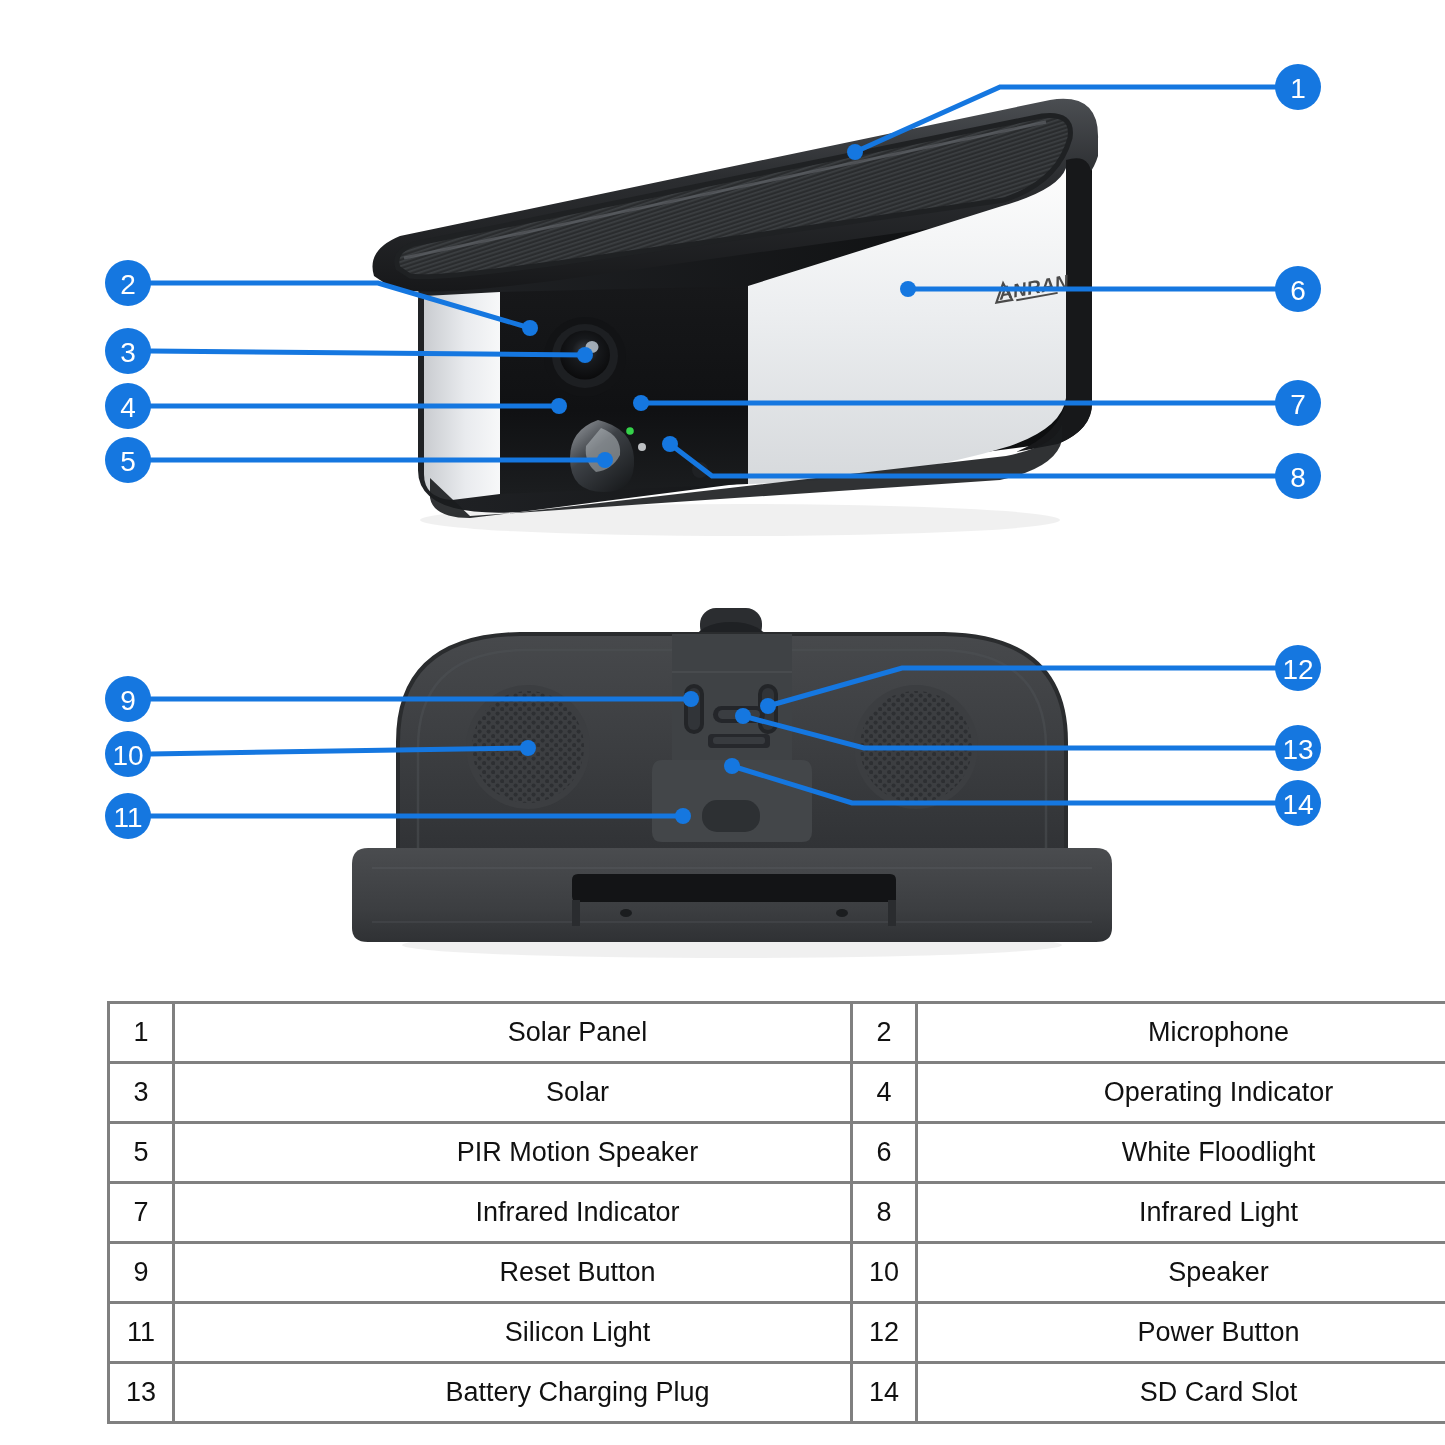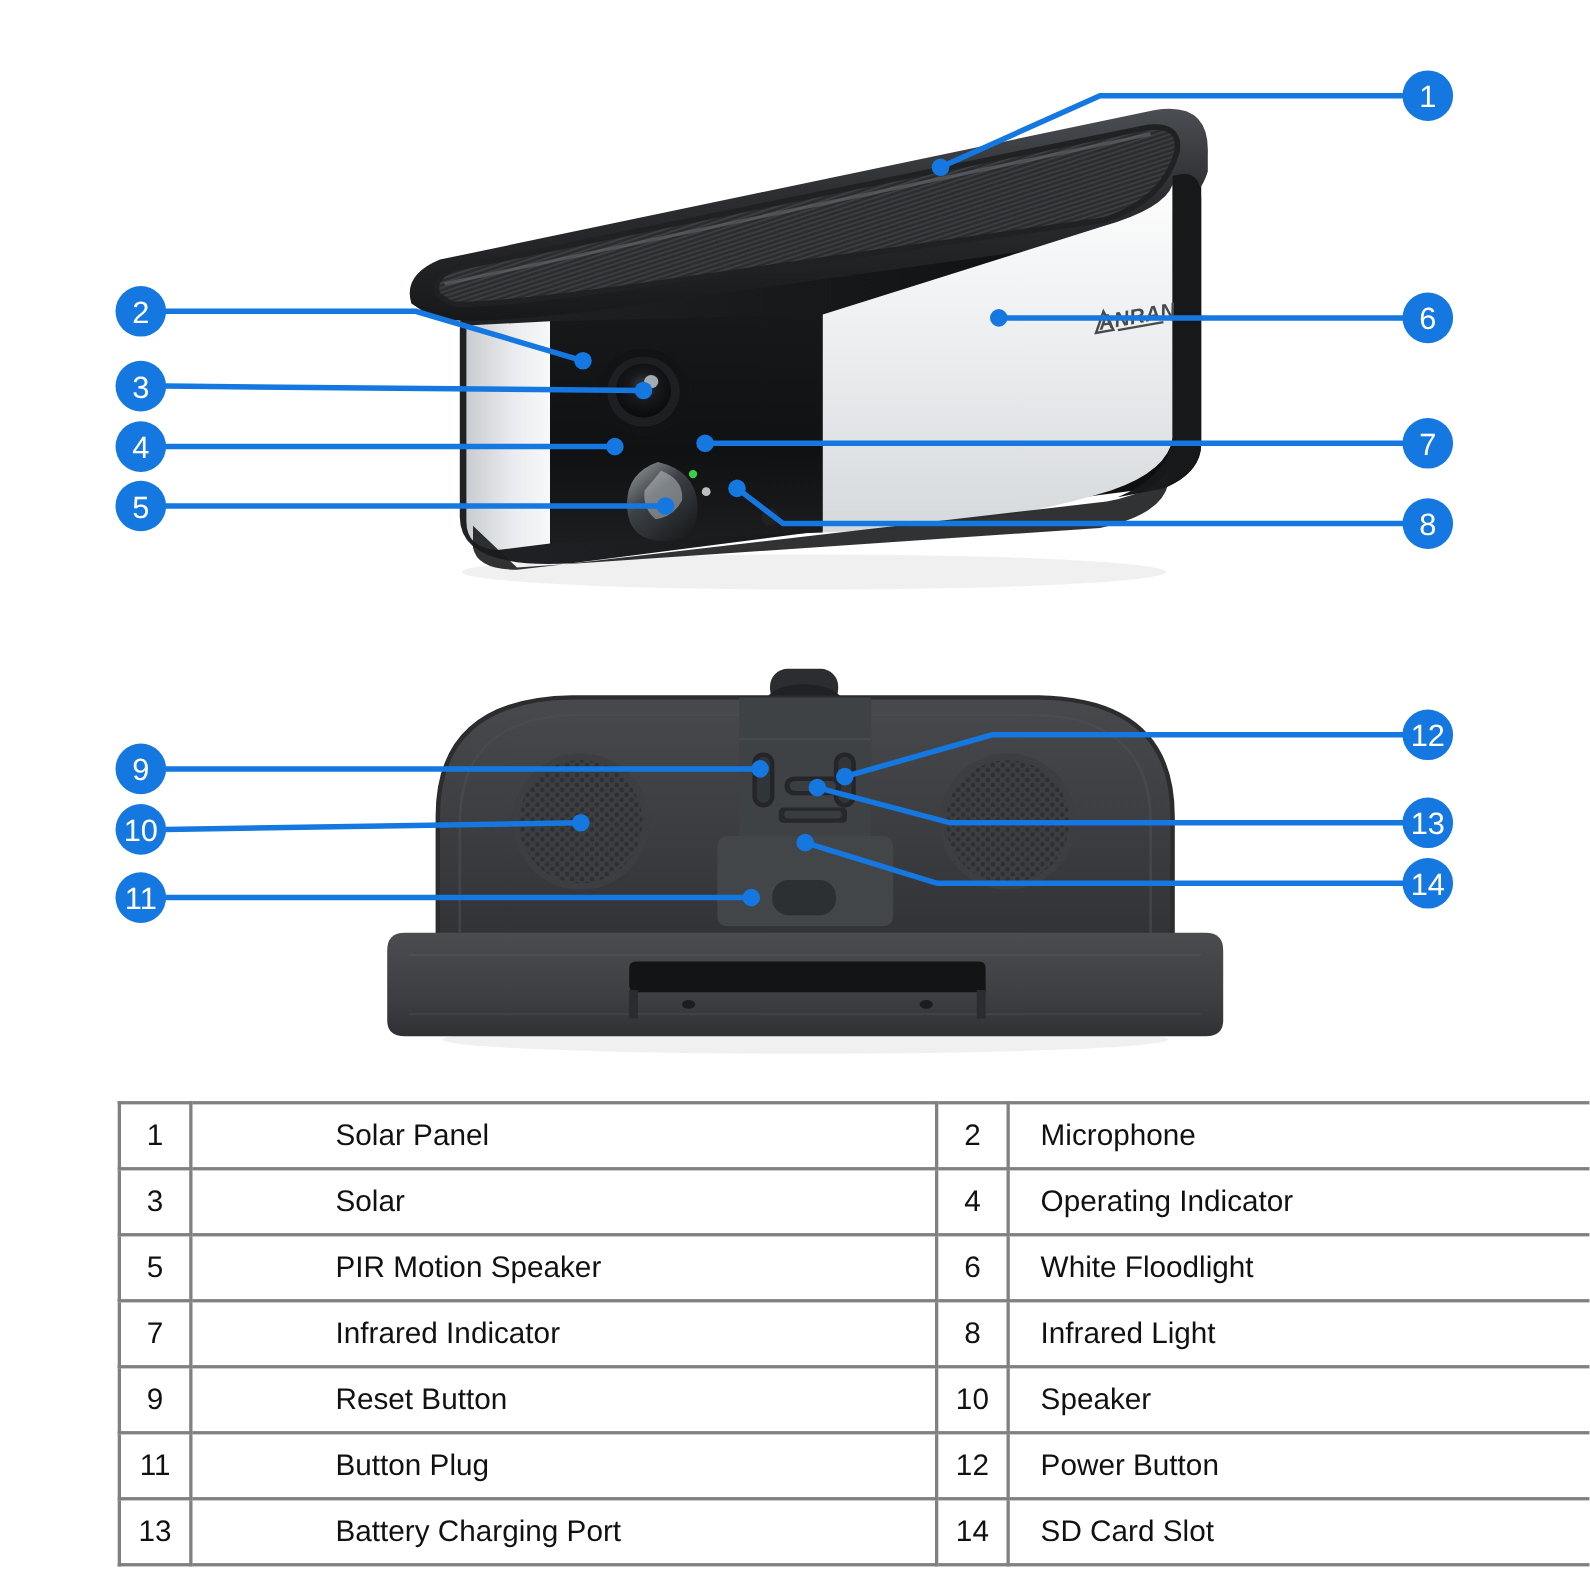--- a/index.html
+++ b/index.html
@@ -46,21 +46,21 @@
     color: #111111;
     font-family: "Liberation Sans", sans-serif;
   }
   #legend-table td.num {
     width: 62px;
     text-align: center;
     vertical-align: middle;
   }
   #legend-table td.lbl {
     width: 545px;
-    text-align: left;
+    text-align: center;
     vertical-align: middle;
     padding-left: 130px;
   }
   #legend-table td.lbl.right {
     padding-left: 28px;
   }
 
   .cnum {
     font-size: 28px;
     fill: #ffffff;
@@ -414,26 +414,26 @@
           <td class="lbl right">Infrared Light</td>
         </tr>
         <tr>
           <td class="num">9</td>
           <td class="lbl">Reset Button</td>
           <td class="num">10</td>
           <td class="lbl right">Speaker</td>
         </tr>
         <tr>
           <td class="num">11</td>
-          <td class="lbl">Button Plug</td>
+          <td class="lbl">Silicon Light</td>
           <td class="num">12</td>
           <td class="lbl right">Power Button</td>
         </tr>
         <tr>
           <td class="num">13</td>
-          <td class="lbl">Battery Charging Port</td>
+          <td class="lbl">Battery Charging Plug</td>
           <td class="num">14</td>
           <td class="lbl right">SD Card Slot</td>
         </tr>
       </tbody>
   </table>
 
 </div>
 
 </body></html>

